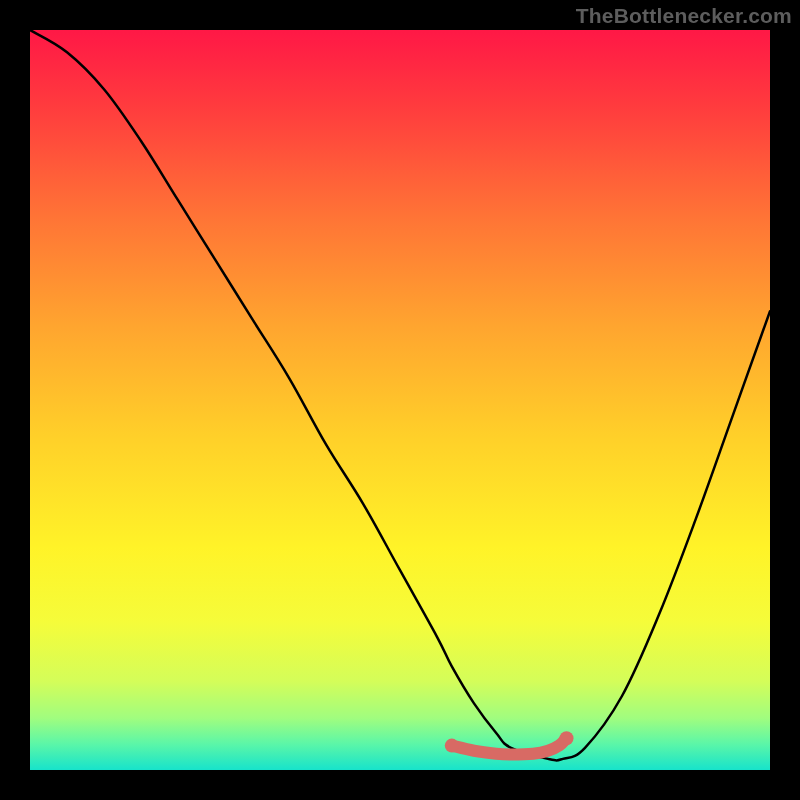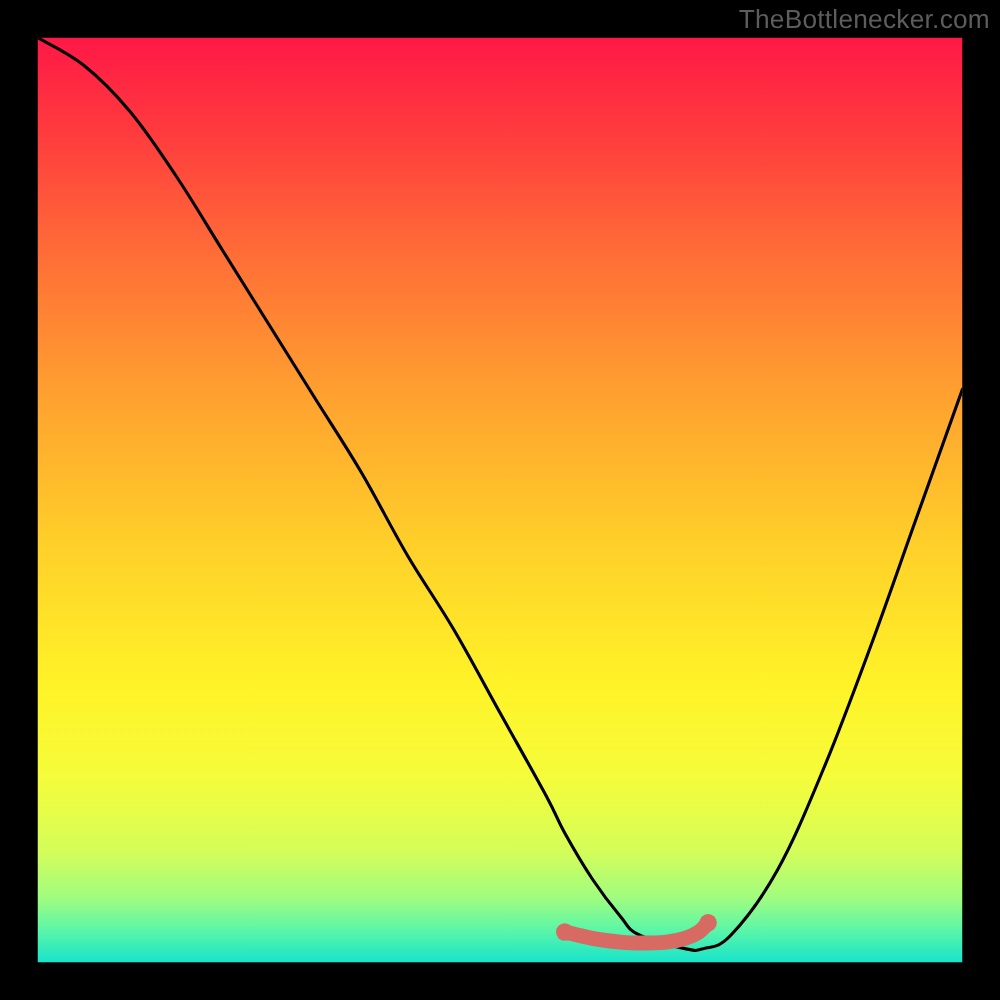--- a/index.html
+++ b/index.html
@@ -17,21 +17,21 @@
     top: 30px;
     width: 740px;
     height: 740px;
   }
   .watermark {
     position: absolute;
     top: 4px;
     right: 8px;
     color: #5d5d5d;
     font-size: 21px;
-    font-weight: 400;
+    font-weight: 700;
     letter-spacing: 0.2px;
     text-align: center;
   }
 </style>
 </head>
 <body>
 
 <svg class="plot" viewBox="0 0 740 740" preserveAspectRatio="none">
   <defs>
     <linearGradient id="bg-grad" x1="0" y1="0" x2="0" y2="1">

